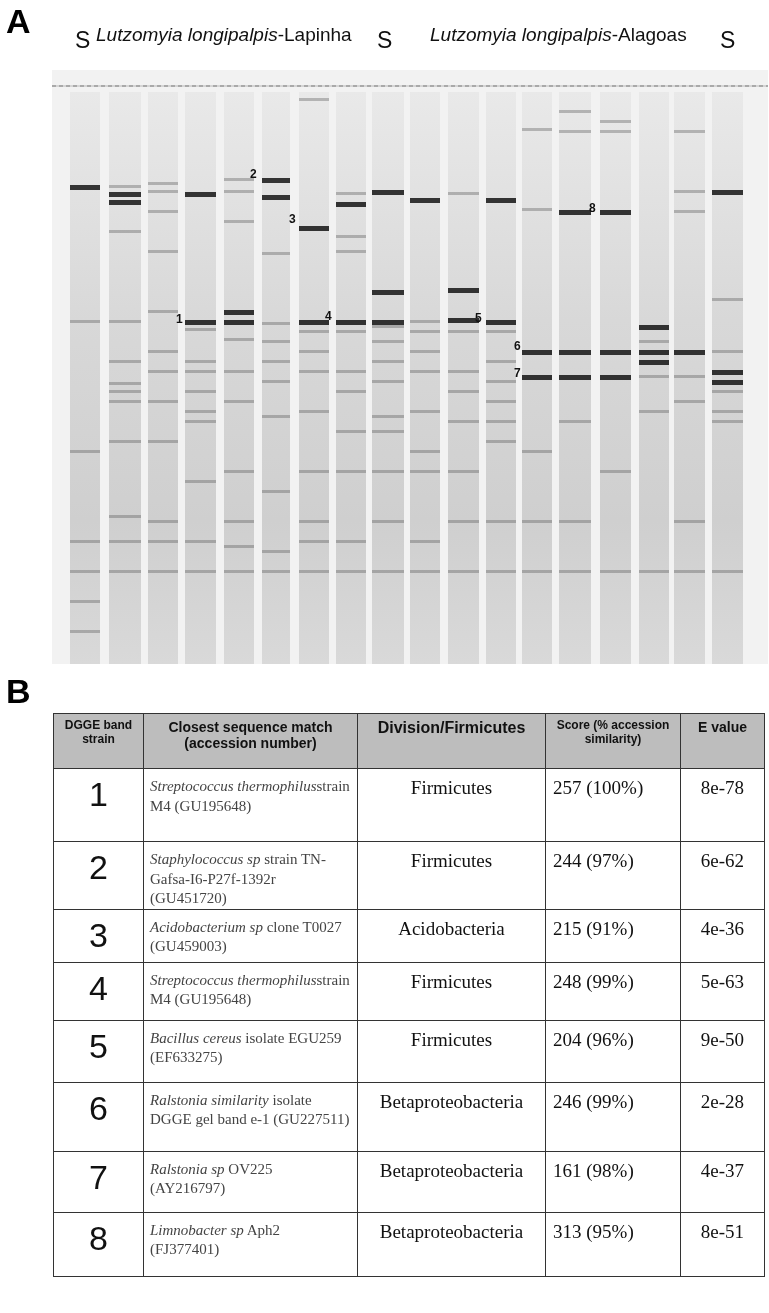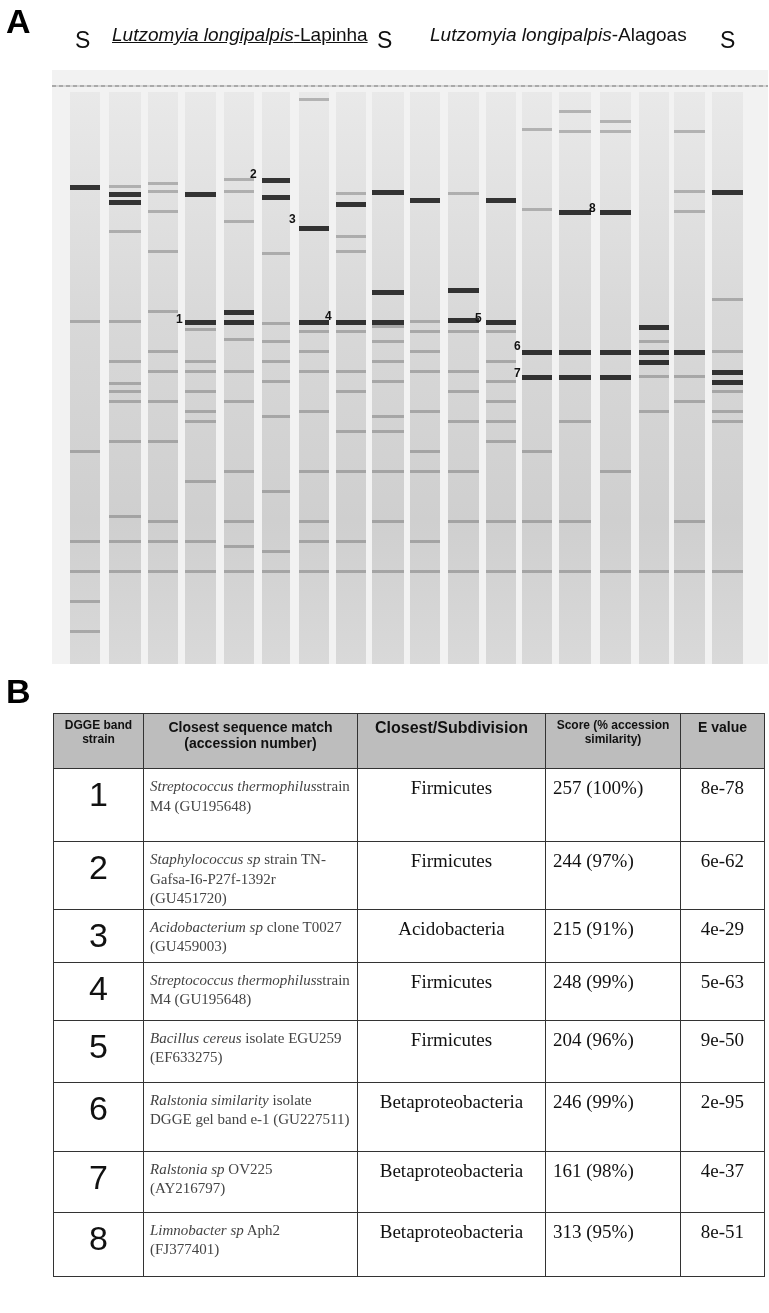--- a/index.html
+++ b/index.html
@@ -26,21 +26,21 @@
   td.div { font-size:19px; text-align:center; padding-top:8px; color:#111; }
   td.score { font-size:19px; padding:8px 6px 0 7px; color:#111; }
   td.eval { font-size:19px; text-align:center; padding-top:8px; color:#111; }
 </style>
 </head>
 <body>
 
 <div class="panel-label" style="left:6px;top:2px;">A</div>
 
 <div class="lane-head s" style="left:75px;">S</div>
-<div class="lane-head" style="left:112px;text-decoration:underline;">
+<div class="lane-head" style="left:96px;">
   <i>Lutzomyia longipalpis</i><span>-Lapinha</span>
 </div>
 <div class="lane-head s" style="left:377px;">S</div>
 <div class="lane-head" style="left:430px;">
   <i>Lutzomyia longipalpis</i><span>-Alagoas</span>
 </div>
 <div class="lane-head s" style="left:720px;">S</div>
 
 <div id="gel">
   <div class="well-line"></div>
@@ -274,21 +274,21 @@
     <col style="width:90px">
       <col style="width:214px">
       <col style="width:188px">
       <col style="width:135px">
       <col style="width:84px">
   </colgroup>
   <thead>
     <tr>
       <th class="sm">DGGE band strain</th>
       <th class="md">Closest sequence match (accession number)</th>
-      <th class="lg">Closest/Subdivision</th>
+      <th class="lg">Division/Firmicutes</th>
       <th class="sm">Score (% accession similarity)</th>
       <th class="md">E value</th>
     </tr>
   </thead>
   <tbody id="tbody">
       <tr style="height: 73px;">
         <td class="num">1</td>
         <td class="match"><i>Streptococcus thermophilus</i><span>strain M4 (GU195648)</span></td>
         <td class="div">Firmicutes</td>
         <td class="score">257 (100%)</td>
@@ -299,42 +299,42 @@
         <td class="match"><i>Staphylococcus sp</i><span> strain TN-Gafsa-I6-P27f-1392r (GU451720)</span></td>
         <td class="div">Firmicutes</td>
         <td class="score">244 (97%)</td>
         <td class="eval">6e-62</td>
       </tr>
       <tr style="height: 53px;">
         <td class="num">3</td>
         <td class="match"><i>Acidobacterium sp</i><span> clone T0027  (GU459003)</span></td>
         <td class="div">Acidobacteria</td>
         <td class="score">215 (91%)</td>
-        <td class="eval">4e-29</td>
+        <td class="eval">4e-36</td>
       </tr>
       <tr style="height: 58px;">
         <td class="num">4</td>
         <td class="match"><i>Streptococcus thermophilus</i><span>strain M4 (GU195648)</span></td>
         <td class="div">Firmicutes</td>
         <td class="score">248 (99%)</td>
         <td class="eval">5e-63</td>
       </tr>
       <tr style="height: 62px;">
         <td class="num">5</td>
         <td class="match"><i>Bacillus cereus</i><span> isolate EGU259   (EF633275)</span></td>
         <td class="div">Firmicutes</td>
         <td class="score">204 (96%)</td>
         <td class="eval">9e-50</td>
       </tr>
       <tr style="height: 69px;">
         <td class="num">6</td>
         <td class="match"><i>Ralstonia similarity</i><span>  isolate DGGE gel band e-1 (GU227511)</span></td>
         <td class="div">Betaproteobacteria</td>
         <td class="score">246 (99%)</td>
-        <td class="eval">2e-95</td>
+        <td class="eval">2e-28</td>
       </tr>
       <tr style="height: 61px;">
         <td class="num">7</td>
         <td class="match"><i>Ralstonia  sp</i><span>  OV225 (AY216797)</span></td>
         <td class="div">Betaproteobacteria</td>
         <td class="score">161 (98%)</td>
         <td class="eval">4e-37</td>
       </tr>
       <tr style="height: 64px;">
         <td class="num">8</td>

